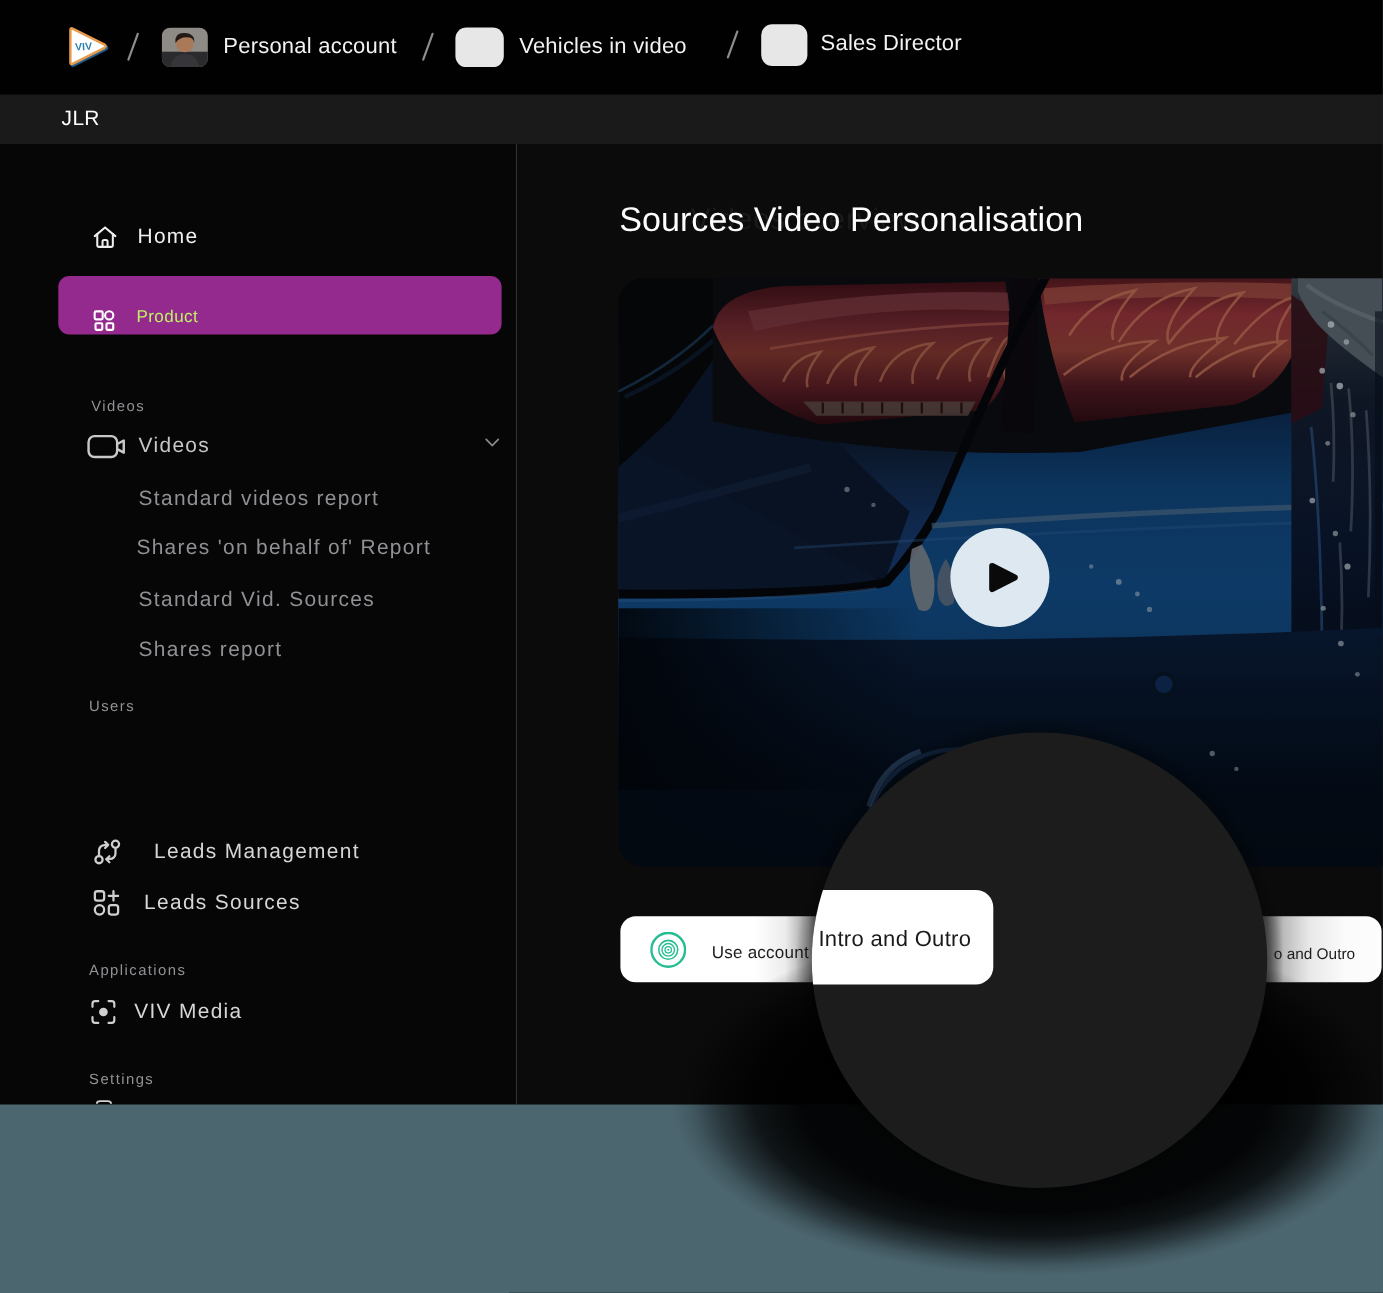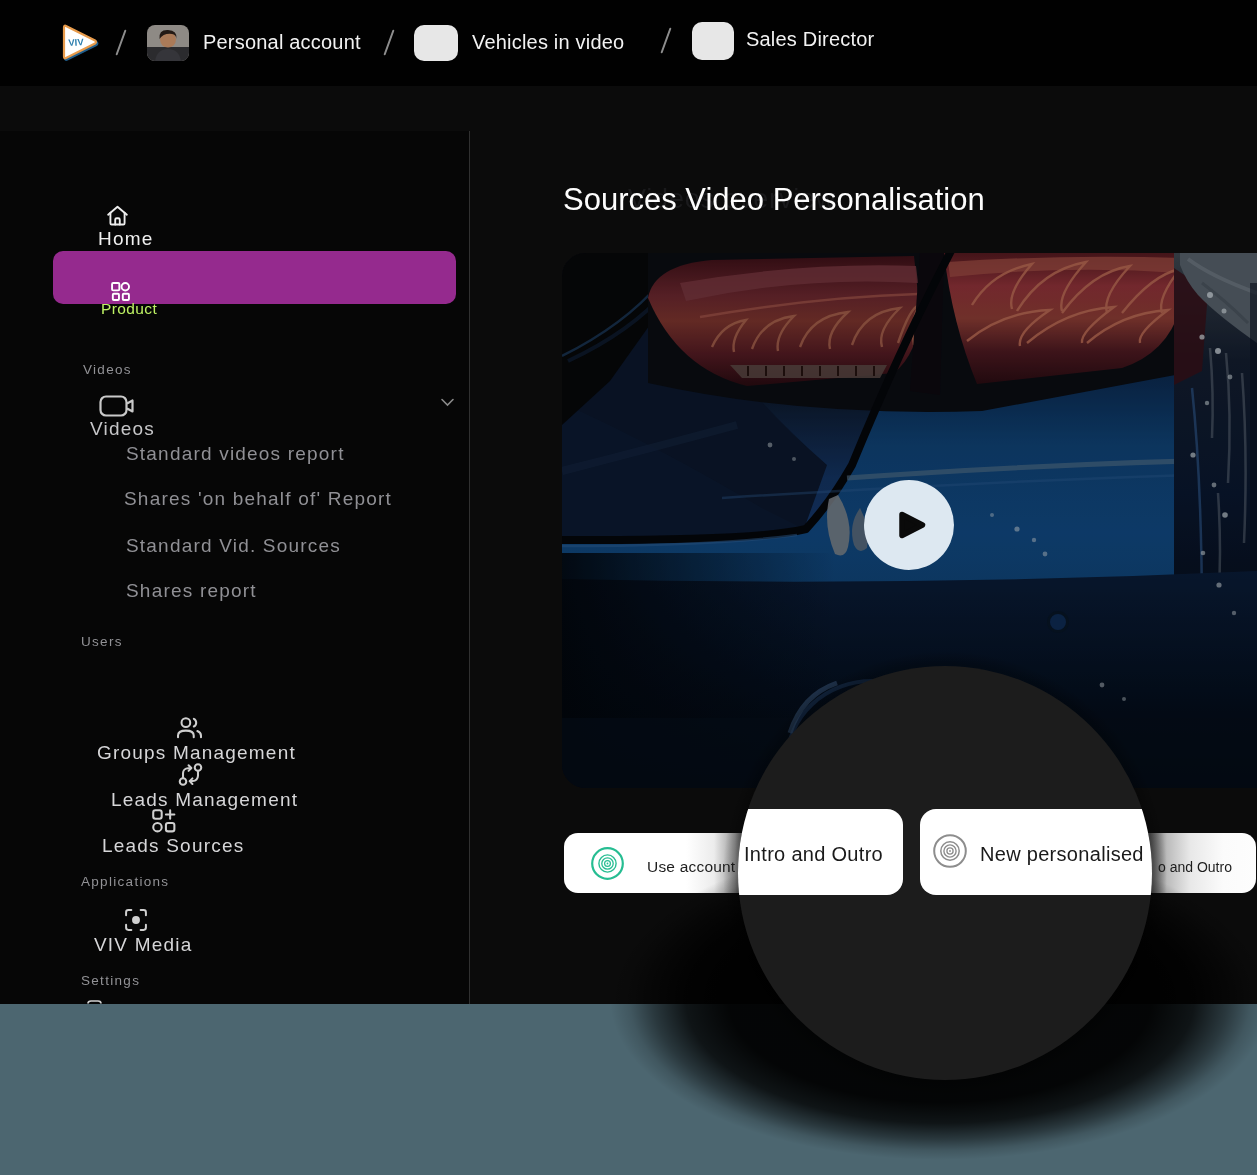--- a/index.html
+++ b/index.html
@@ -10,21 +10,21 @@
   .jlrbar { position:absolute; left:0; top:86px; width:1257px; height:45px; background:#1a1a1a; }
   .jlrbar span { position:absolute; left:56px; top:12px; font-size:19px; color:#fff; letter-spacing:0.3px; }
   .sidebar { position:absolute; left:0; top:131px; width:470px; height:873px; background:#060606; border-right:1px solid #303030; }
   .main { position:absolute; left:471px; top:131px; width:786px; height:873px; background:#0b0b0b; }
   .crumb-txt { color:#f2f2f2; font-size:20px; font-weight:500; letter-spacing:0.2px; }
   .sep { width:2px; height:27px; background:#8d8d8d; transform:rotate(20deg); border-radius:1px; }
   .ph { background:#e7e7e7; border-radius:10px; }
 
   
   .sec { position:absolute; color:#929296; font-size:13.5px; letter-spacing:1.3px; }
-  .item { position:absolute; display:flex; align-items:center; color:#d6d6d8; font-size:19px; letter-spacing:1.2px;flex-direction:column; }
+  .item { position:absolute; display:flex; align-items:center; color:#d6d6d8; font-size:19px; letter-spacing:1.2px; }
   .item svg { flex:0 0 auto; }
   .sub { position:absolute; color:#909095; font-size:19px; letter-spacing:1.2px; }
   .prodbtn { position:absolute; left:53px; top:120px; width:403px; height:53px; background:#952a8e; border-radius:10px; }
 
   
   .ghost { position:absolute; left:157px; top:53px; font-size:27px; font-weight:500; color:#1a1a1c; letter-spacing:0.8px; }
   .title { position:absolute; left:92px; top:51px; font-size:31px; font-weight:500; color:#fdfdfd; letter-spacing:0px; }
   .vid { position:absolute; left:91px; top:122px; width:695px; height:535px; border-radius:24px 0 0 24px; overflow:hidden; }
   .playbtn { position:absolute; left:864px; top:480px; width:90px; height:90px; border-radius:50%; background:#dde8f1; }
   .playbtn svg { position:absolute; left:0; top:0; }
@@ -71,20 +71,23 @@
       </g>
     </svg>
     <div class="crumb-txt" style="position:absolute;left:203px;top:31px">Personal account</div>
     <div class="sep" style="position:absolute;left:388px;top:29px"></div>
     <div class="ph" style="position:absolute;left:414px;top:25px;width:44px;height:36px"></div>
     <div class="crumb-txt" style="position:absolute;left:472px;top:31px">Vehicles in video</div>
     <div class="sep" style="position:absolute;left:665px;top:27px"></div>
     <div class="ph" style="position:absolute;left:692px;top:22px;width:42px;height:38px"></div>
     <div class="crumb-txt" style="position:absolute;left:746px;top:28px">Sales Director</div>
   </div>
+  <div class="jlrbar">
+      <span>JLR</span>
+    </div>
   <div class="sidebar">
     <div class="item" style="left:82px;top:72px;color:#f0f0f0">
       <svg width="27" height="25" viewBox="0 0 24 24" fill="none" stroke="#ededed" stroke-width="1.8" stroke-linecap="round" stroke-linejoin="round">
         <path d="M3 11.2 L12 3.6 L21 11.2"></path>
         <path d="M5.2 9.4 V19.4 Q5.2 20.6 6.4 20.6 H17.6 Q18.8 20.6 18.8 19.4 V9.4"></path>
         <path d="M9.8 20.6 v-4.6 Q9.8 14.6 11.2 14.6 h1.6 Q14.2 14.6 14.2 16 v4.6"></path>
       </svg>
       <span style="margin-left:16px">Home</span>
     </div>
     <div class="prodbtn"></div>
@@ -106,29 +109,20 @@
       <span style="margin-left:11px">Videos</span>
     </div>
     <svg style="position:absolute;left:440px;top:266px" width="15" height="10" viewBox="0 0 15 10" fill="none" stroke="#8a8a8a" stroke-width="1.6" stroke-linecap="round">
         <path d="M2 2.5 L7.5 8 L13 2.5"></path>
       </svg>
     <div class="sub" style="left:126px;top:312px">Standard videos report</div>
     <div class="sub" style="left:124px;top:357px">Shares 'on behalf of' Report</div>
     <div class="sub" style="left:126px;top:404px">Standard Vid. Sources</div>
     <div class="sub" style="left:126px;top:449px">Shares report</div>
     <div class="sec" style="left:81px;top:503px">Users</div>
-    <div class="item" style="left:84px;top:582px">
-      <svg width="29" height="29" viewBox="0 0 24 24" fill="none" stroke="#cfcfcf" stroke-width="1.7" stroke-linecap="round" stroke-linejoin="round">
-        <circle cx="9" cy="8" r="3.6"></circle>
-        <path d="M2.5 20 v-1.4 Q2.5 14.6 9 14.6 Q15.5 14.6 15.5 18.6 V20"></path>
-        <path d="M15.6 4.8 a3.6 3.6 0 0 1 0 6.4"></path>
-        <path d="M18.5 14.9 Q21.5 16 21.5 18.8 V20"></path>
-      </svg>
-      <span style="margin-left:13px">Groups Management</span>
-    </div>
     <div class="item" style="left:83px;top:629px">
       <svg width="29" height="29" viewBox="0 0 24 24" fill="none" stroke="#cfcfcf" stroke-width="1.7" stroke-linecap="round" stroke-linejoin="round">
         <circle cx="5.8" cy="17.8" r="2.7"></circle>
         <circle cx="18.2" cy="6.2" r="2.7"></circle>
         <path d="M18.2 9.5 v3.6 a4.2 4.2 0 0 1-4.2 4.2 h-2.5"></path>
         <path d="M13.6 15.2 l-2.3 2.3 2.3 2.3"></path>
         <path d="M5.8 14.5 V11 a4.2 4.2 0 0 1 4.2-4.2 h2.5"></path>
         <path d="M10.4 9 l2.3-2.3-2.3-2.3"></path>
       </svg>
       <span style="margin-left:28px">Leads Management</span>
@@ -339,23 +333,13 @@
         <path d="M38 34.5 L58.5 45 L38 55.5 Z" fill="#0a0a0a" stroke="#0a0a0a" stroke-width="5.5" stroke-linejoin="round"></path>
       </svg>
     </div>
 </div>
 <div class="lens-shadow2"></div>
 <div class="lens-shadow"></div>
 <div class="lens">
   <div class="mpill" style="left:-60px;width:225px;border-radius:0 16px 16px 0">
     <div class="mtxt" style="left:66px;top:34px">Intro and Outro</div>
   </div>
-  <div class="mpill" style="left:182px;width:280px;border-radius:16px">
-    <svg style="position:absolute;left:13px;top:25px" width="34" height="34" viewBox="0 0 34 34" fill="none" stroke="#8d8d8d">
-      <circle cx="17" cy="17" r="15.8" stroke-width="2"></circle>
-      <circle cx="17" cy="17" r="9.2" stroke-width="1.5"></circle>
-      <circle cx="17" cy="17" r="6.1" stroke-width="1.4"></circle>
-      <circle cx="17" cy="17" r="3.1" stroke-width="1.3"></circle>
-      <circle cx="17" cy="17" r="0.9" fill="#8d8d8d" stroke="none"></circle>
-    </svg>
-    <div class="mtxt" style="left:60px;top:34px">New personalised</div>
-  </div>
 </div>
 
 </body></html>

